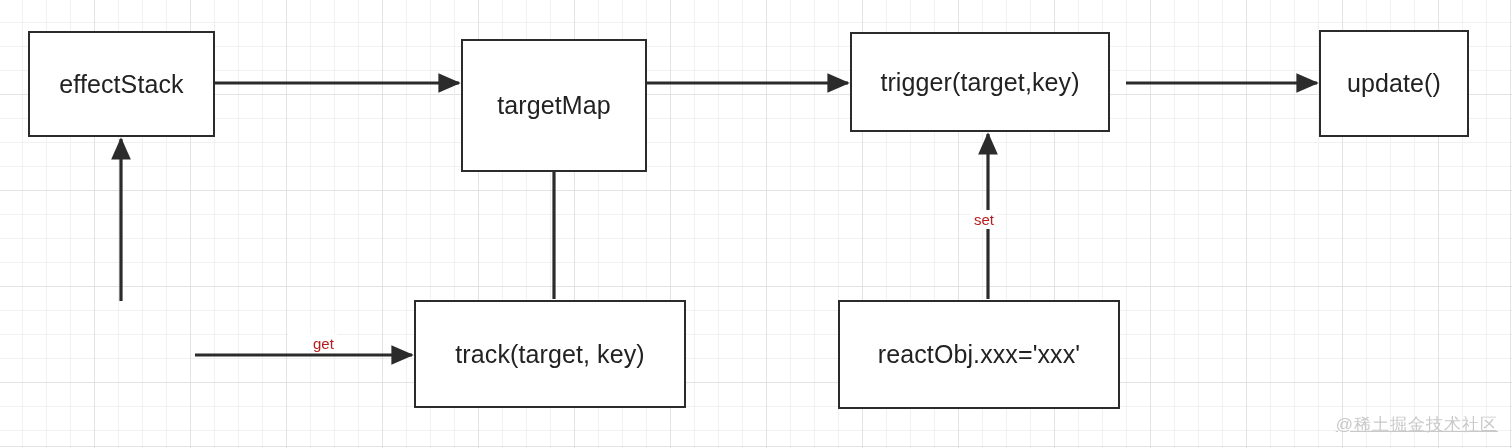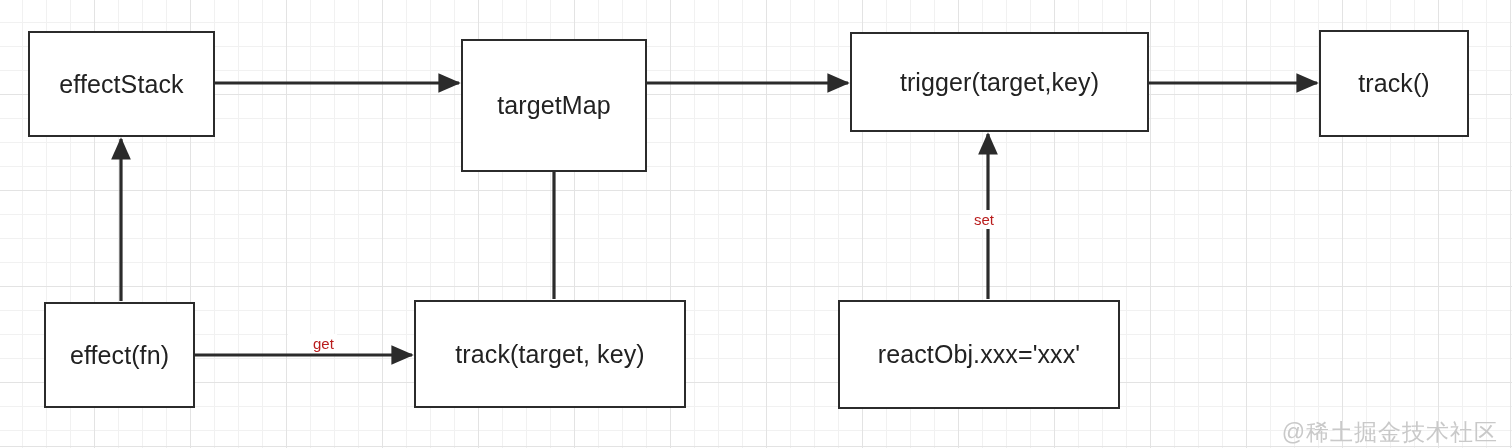--- a/index.html
+++ b/index.html
@@ -61,26 +61,27 @@
     line-height: 1;
     white-space: nowrap;
   }
   .edge-label.boxed {
     background: #ffffff;
     padding: 2px 3px;
   }
   #watermark {
     position: absolute;
     right: 14px;
-    bottom: 0;
-    font-size: 23px;
+    bottom: 12px;
+    font-size: 17px;
     color: #c9c9c9;
     font-family: "Liberation Sans", sans-serif;
     white-space: nowrap;
     letter-spacing: 1px;
+    text-decoration: underline;
   }
 </style>
 </head>
 <body>
 
 <div id="canvas">
 
   <svg id="edges" viewBox="0 0 1512 448" width="1512" height="448" xmlns="http://www.w3.org/2000/svg">
     <defs>
       <marker id="arrow" viewBox="0 0 10 10" refX="9.2" refY="5" markerWidth="7" markerHeight="7" orient="auto-start-reverse">
@@ -104,31 +105,28 @@
   </svg>
 
   <div class="node" style="left:28px; top:31px; width:187px; height:106px;">
     <span class="node-label">effectStack</span>
   </div>
 
   <div class="node" style="left:461px; top:39px; width:186px; height:133px;">
     <span class="node-label">targetMap</span>
   </div>
 
-  <div class="node" style="left:850px; top:32px; width:299px; height:100px;">
+  <div class="node" style="left:850px; top:32px; width:260px; height:100px;">
     <span class="node-label">trigger(target,key)</span>
   </div>
 
   <div class="node" style="left:1319px; top:30px; width:150px; height:107px;">
-    <span class="node-label">track()</span>
+    <span class="node-label">update()</span>
   </div>
 
-  <div class="node" style="left:44px; top:302px; width:151px; height:106px;">
-    <span class="node-label">effect(fn)</span>
-  </div>
 
   <div class="node" style="left:414px; top:300px; width:272px; height:108px;">
     <span class="node-label">track(target, key)</span>
   </div>
 
   <div class="node" style="left:838px; top:300px; width:282px; height:109px;">
     <span class="node-label">reactObj.xxx='xxx'</span>
   </div>
 
   <div class="edge-label boxed" style="left:288px; top:334px;padding-left:25px;">get</div>

